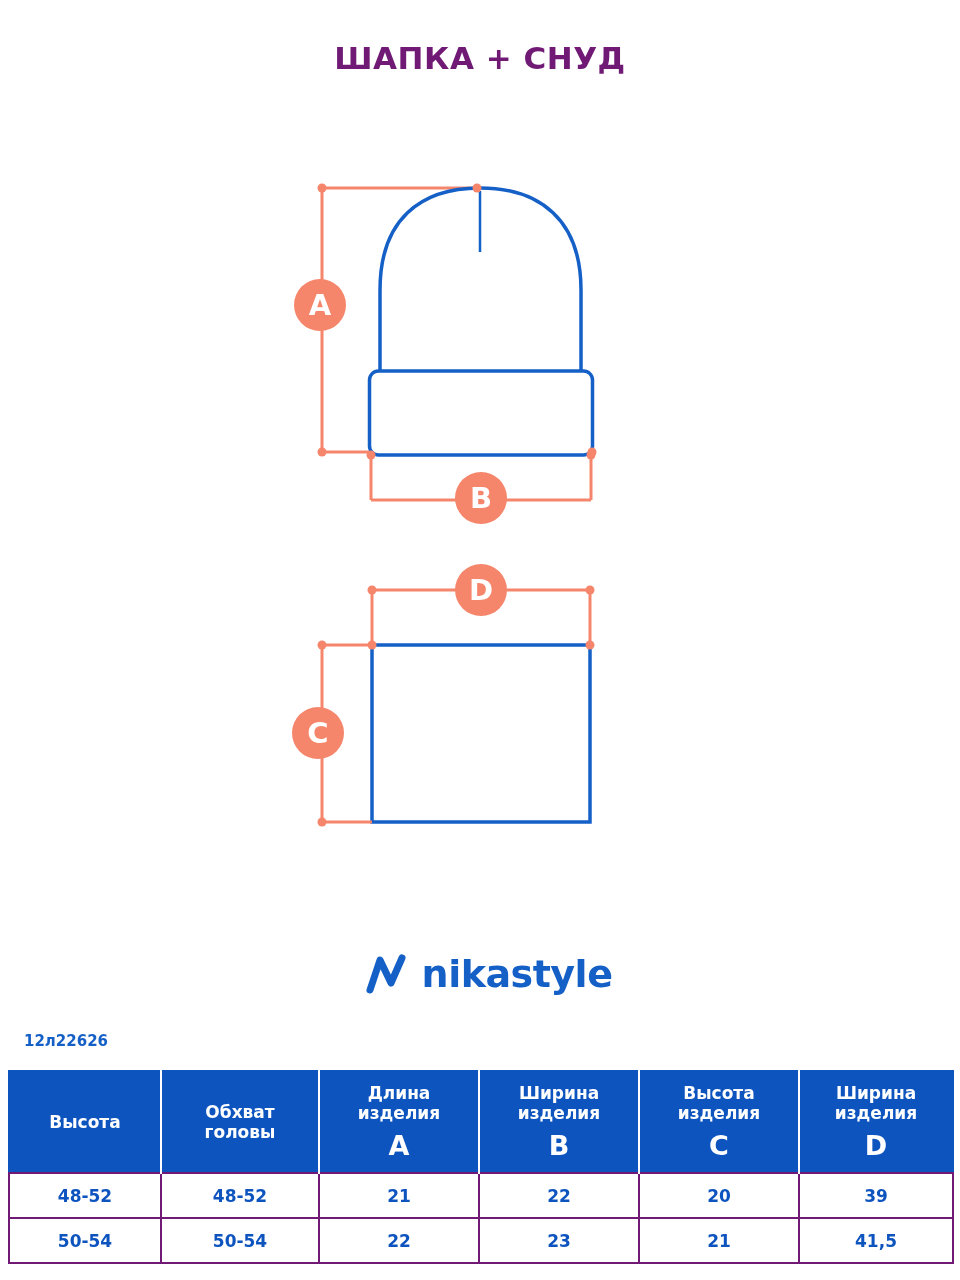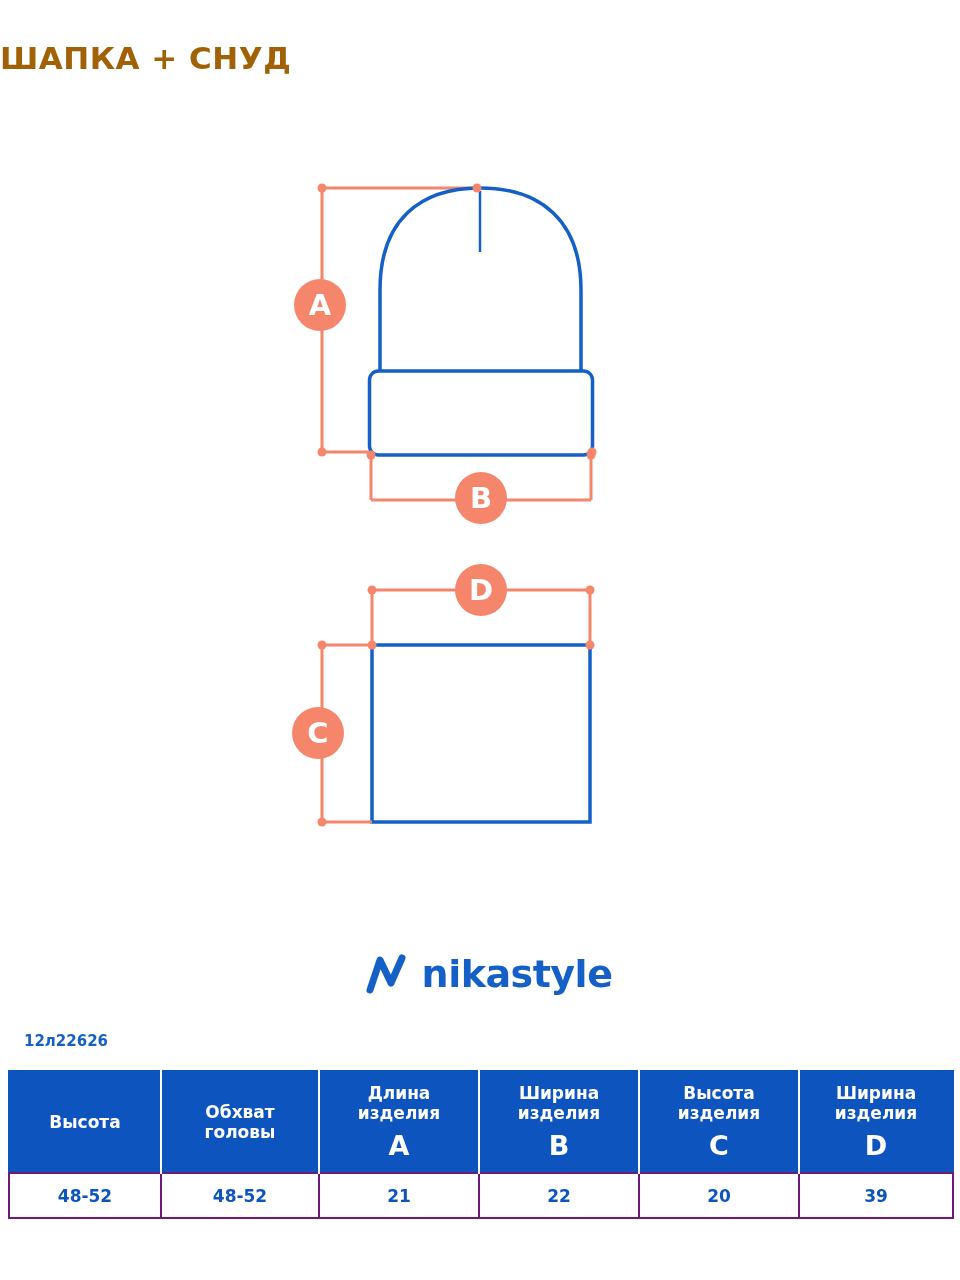--- a/index.html
+++ b/index.html
@@ -3,22 +3,22 @@
 <meta charset="utf-8">
 <style>
   * { margin:0; padding:0; box-sizing:border-box; }
   html,body { background:#ffffff; }
   body {
     width:960px; height:1280px; position:relative; overflow:hidden;
     font-family:"DejaVu Sans","Liberation Sans",sans-serif;
   }
   .title {
     position:absolute; top:40px; left:0; width:100%;
-    font-size:31px; font-weight:bold;
-    color:#a16207; letter-spacing:0.5px;
+    text-align:center; font-size:31px; font-weight:bold;
+    color:#701a75; letter-spacing:0.5px;
   }
   .diagram { position:absolute; top:150px; left:0; }
   .circle-label-text {
     font-size:29px; font-weight:bold; fill:#ffffff;
     text-anchor:middle; font-family:"DejaVu Sans","Liberation Sans",sans-serif;
   }
   .logo {
     position:absolute; top:930px; left:0; width:100%; height:66px;
     display:flex; align-items:flex-end; justify-content:center; gap:14px;margin-left:8px;
   }
@@ -174,16 +174,24 @@
     </thead>
     <tbody>
       <tr>
         <td>48-52</td>
         <td>48-52</td>
         <td>21</td>
         <td>22</td>
         <td>20</td>
         <td>39</td>
       </tr>
+      <tr>
+        <td>50-54</td>
+        <td>50-54</td>
+        <td>22</td>
+        <td>23</td>
+        <td>21</td>
+        <td>41,5</td>
+      </tr>
     </tbody>
   </table>
 
 </div>
 
 </body></html>

